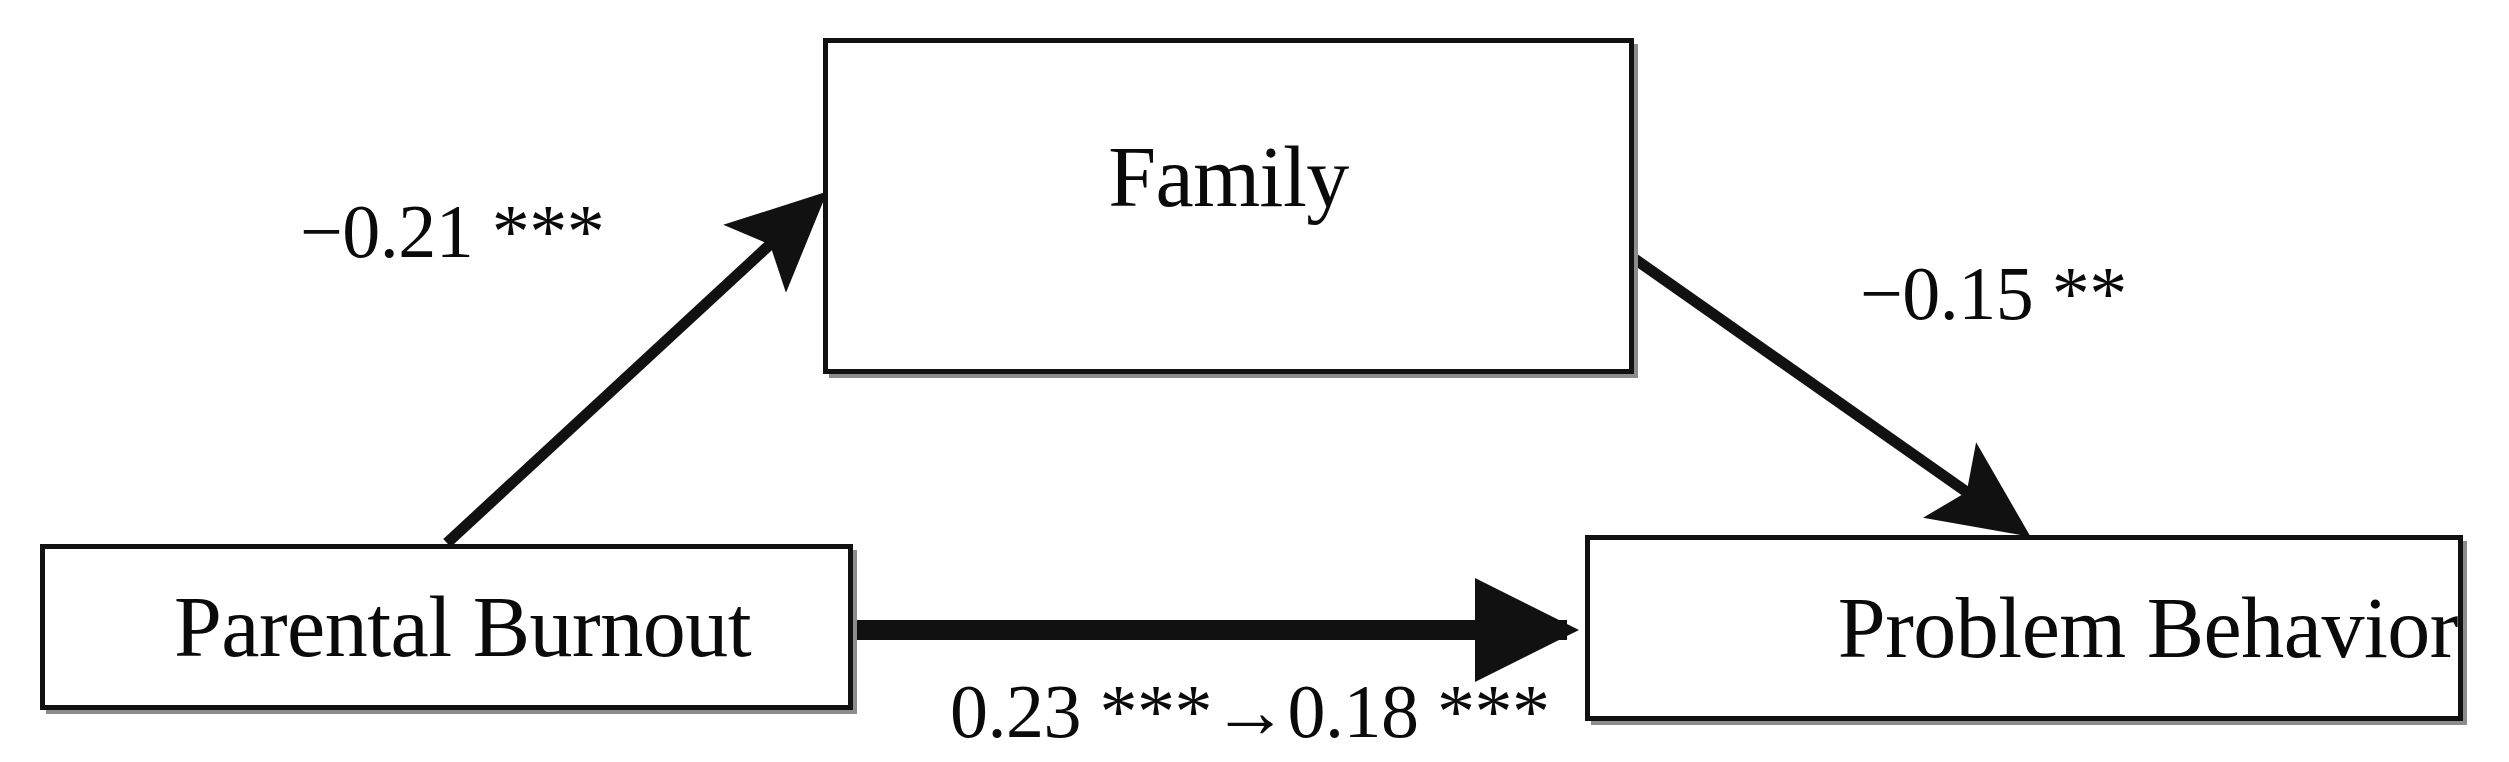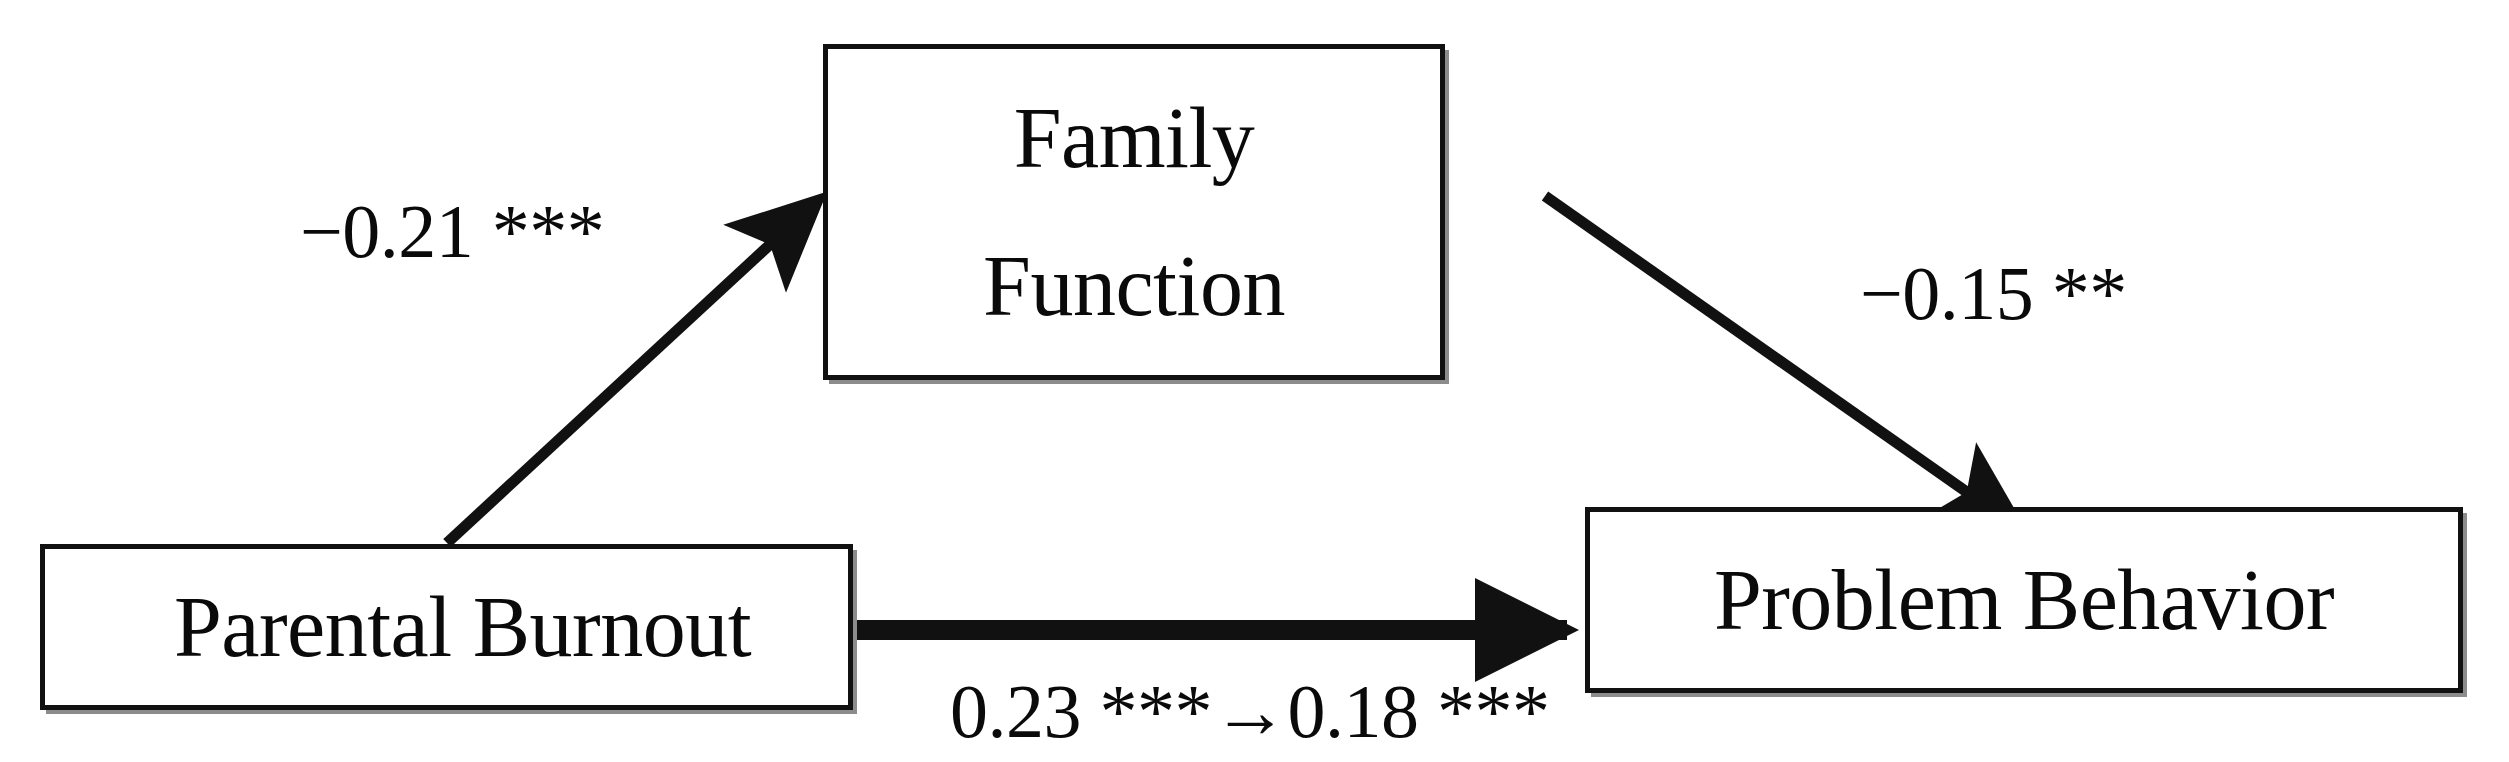--- a/index.html
+++ b/index.html
@@ -45,30 +45,30 @@
     font-size: 86px;
     line-height: 1.05;
     color: #0a0a0a;
     white-space: nowrap;
     letter-spacing: -0.5px;
   }
   .node-label.stacked-top { margin-bottom: 58px; }
 
   
   #node-family-function {
-    left: 823px;  top: 44px;
-    width: 622px; height: 336px;
+    left: 823px;  top: 38px;
+    width: 811px; height: 336px;
   }
   #node-parental-burnout {
     left: 40px;   top: 544px;
     width: 813px; height: 166px; padding-left: 32px;
   }
   #node-problem-behavior {
-    left: 1585px; top: 507px;
-    width: 878px; height: 186px;
+    left: 1585px; top: 535px;
+    width: 878px; height: 186px; align-items: flex-end;
   }
 
   
   .path-label {
     position: absolute;
     font-family: "Liberation Serif", "DejaVu Serif", serif;
     font-size: 76px;
     color: #0a0a0a;
     white-space: nowrap;
     z-index: 4;
@@ -95,21 +95,20 @@
 
     <line x1="447" y1="543" x2="816" y2="202" stroke="#111111" stroke-width="11" marker-end="url(#arrow-thin)"></line>
 
     <line x1="1545" y1="196" x2="2018" y2="528" stroke="#111111" stroke-width="11" marker-end="url(#arrow-thin)"></line>
 
     <line x1="853" y1="630" x2="1567" y2="630" stroke="#111111" stroke-width="20" marker-end="url(#arrow-thick)"></line>
   </svg>
 
   <div class="node-box" id="node-family-function">
     <span class="node-label stacked-top">Family</span>
-    <span class="node-label">Function</span>
   </div>
 
   <div class="node-box" id="node-parental-burnout">
     <span class="node-label">Parental Burnout</span>
   </div>
 
   <div class="node-box" id="node-problem-behavior">
     <span class="node-label">Problem Behavior</span>
   </div>
 

